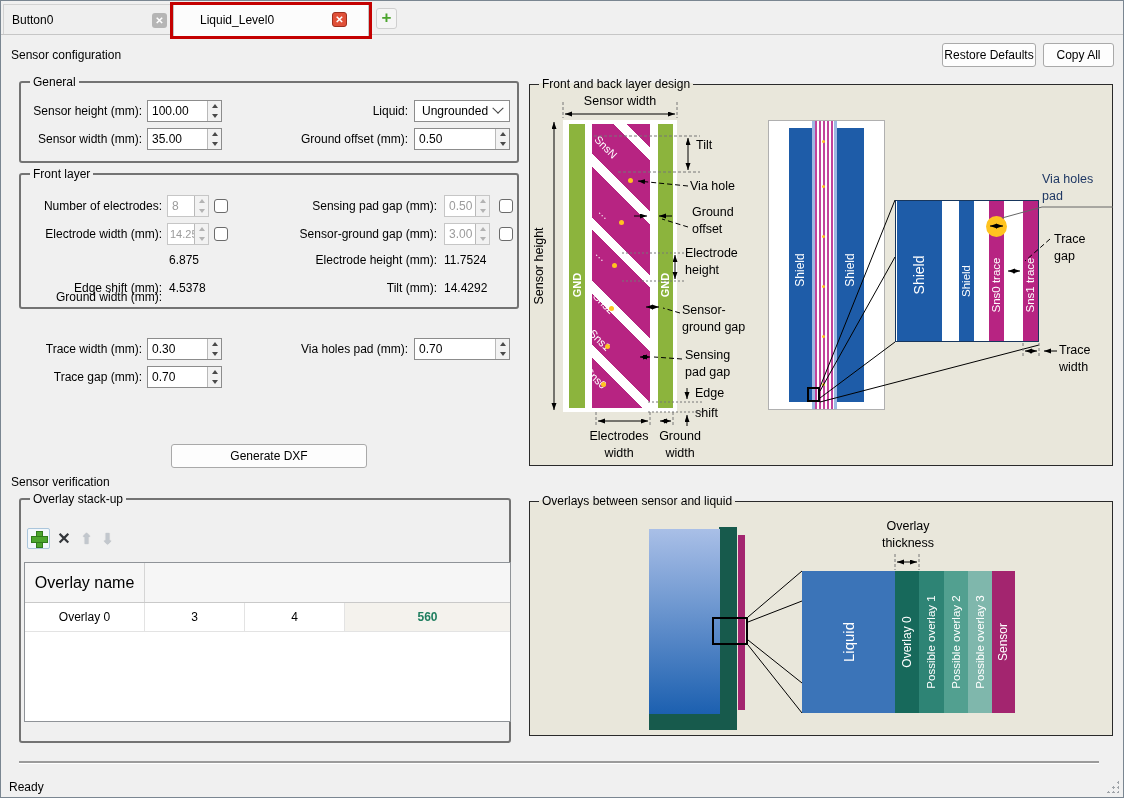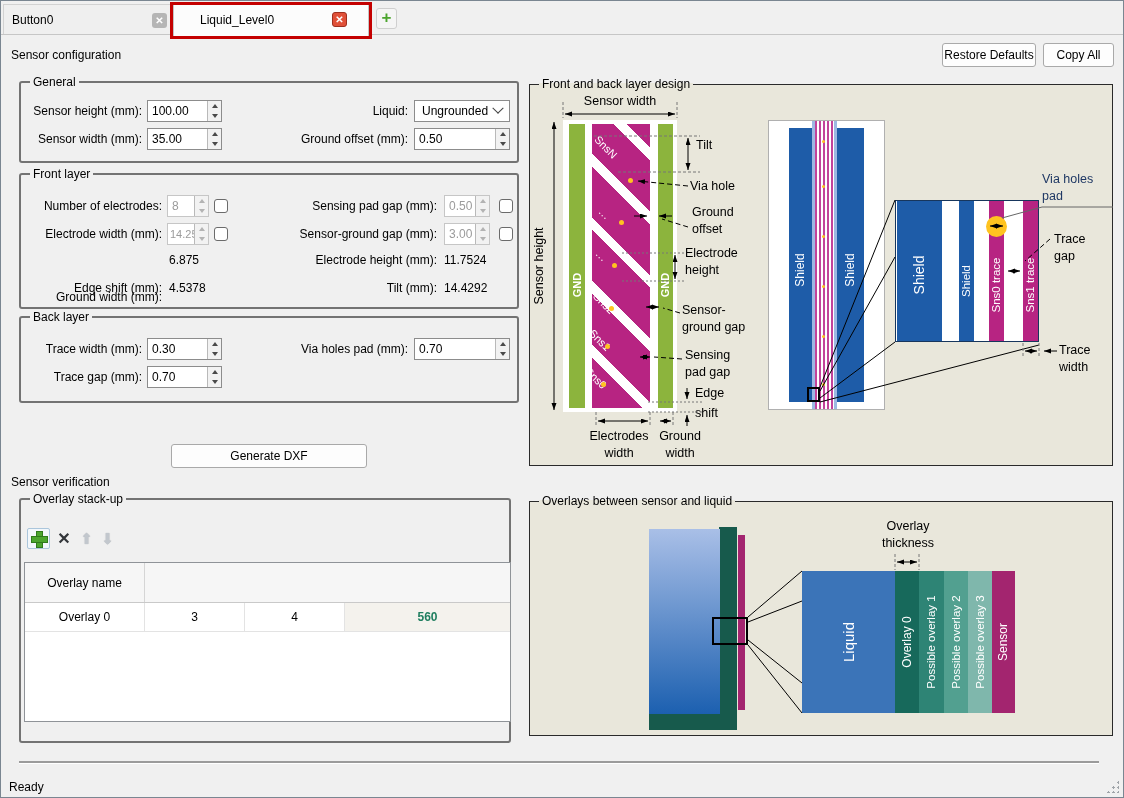--- a/index.html
+++ b/index.html
@@ -49,21 +49,21 @@
   .plus { position:relative; width:15px; height:15px; }
   .plus::before, .plus::after { content:""; position:absolute; background:#4CA52E; border:1px solid #2F7A1C; }
   .plus::before { left:5px; top:0; width:5px; height:15px; }
   .plus::after { left:0; top:5px; width:15px; height:5px; }
   .xglyph { font-size:16px; font-weight:bold; color:#33363A; }
   .arrglyph { font-size:15px; color:#C2C7CD; text-shadow:0 0 1px #9FA4AA; }
 
   
   .tablewrap { position:absolute; border:1px solid #8F9398; background:#fff; }
   .thead { display:flex; background:#F6F6F6; border-bottom:1px solid #C9C9C9; height:40px; }
-  .thead .hc { border-right:1px solid #D5D5D5; display:flex; flex-direction:column; align-items:center; justify-content:center; font-size:12px; text-align:center; line-height:14px; }
+  .thead .hc { border-right:1px solid #D5D5D5; display:flex; flex-direction:column; align-items:center; justify-content:center; font-size:16px; text-align:center; line-height:14px; }
   .trow { display:flex; height:29px; border-bottom:1px solid #E3E3E3; }
   .trow .dc { border-right:1px solid #E3E3E3; display:flex; align-items:center; justify-content:center; font-size:12px; background:#fff; }
   .c1{width:120px;} .c2{width:100px;} .c3{width:100px;} .c4{width:165px; border-right:none !important;}
   .hc.c4, .dc.c4 { background:#F4F2ED; }
   .capval { color:#1F7E5F; font-weight:bold; }
 
   
   .dlab { position:absolute; font-size:12.5px; line-height:17px; color:#000; white-space:nowrap; }
   .rot { position:absolute; transform:translate(-50%,-50%) rotate(-90deg); white-space:nowrap; color:#fff; }
   .rot45 { position:absolute; transform:translate(-50%,-50%) rotate(45deg); white-space:nowrap; color:#fff; }
@@ -178,23 +178,20 @@
 
   <div class="lbl rlbl" style="left:14px; top:260px; width:147px;margin-top:29px;">Ground width (mm):</div>
   <div class="lbl" style="left:168px; top:252px;">6.875</div>
   <div class="lbl rlbl" style="left:240px; top:252px; width:196px;">Electrode height (mm):</div>
   <div class="lbl" style="left:443px; top:252px;">11.7524</div>
   <div class="lbl rlbl" style="left:14px; top:280px; width:147px;">Edge shift (mm):</div>
   <div class="lbl" style="left:168px; top:280px;">4.5378</div>
   <div class="lbl rlbl" style="left:240px; top:280px; width:196px;">Tilt (mm):</div>
   <div class="lbl" style="left:443px; top:280px;">14.4292</div>
 
-  <div class="grp" style="left:18px; top:315px; width:500px; height:87px;">
-    <span class="gtitle">Back layer</span>
-  </div>
   <div class="lbl rlbl" style="left:20px; top:341px; width:121px;">Trace width (mm):</div>
   <div class="spin" style="left:146px; top:337px; width:75px; height:22px;">
     <div class="sval">0.30</div>
     <div class="sbtns">
         <div class="su"></div>
         <div class="sd"></div>
       </div>
   </div>
   <div class="lbl rlbl" style="left:300px; top:341px; width:107px;">Via holes pad (mm):</div>
   <div class="spin" style="left:413px; top:337px; width:96px; height:22px;">

